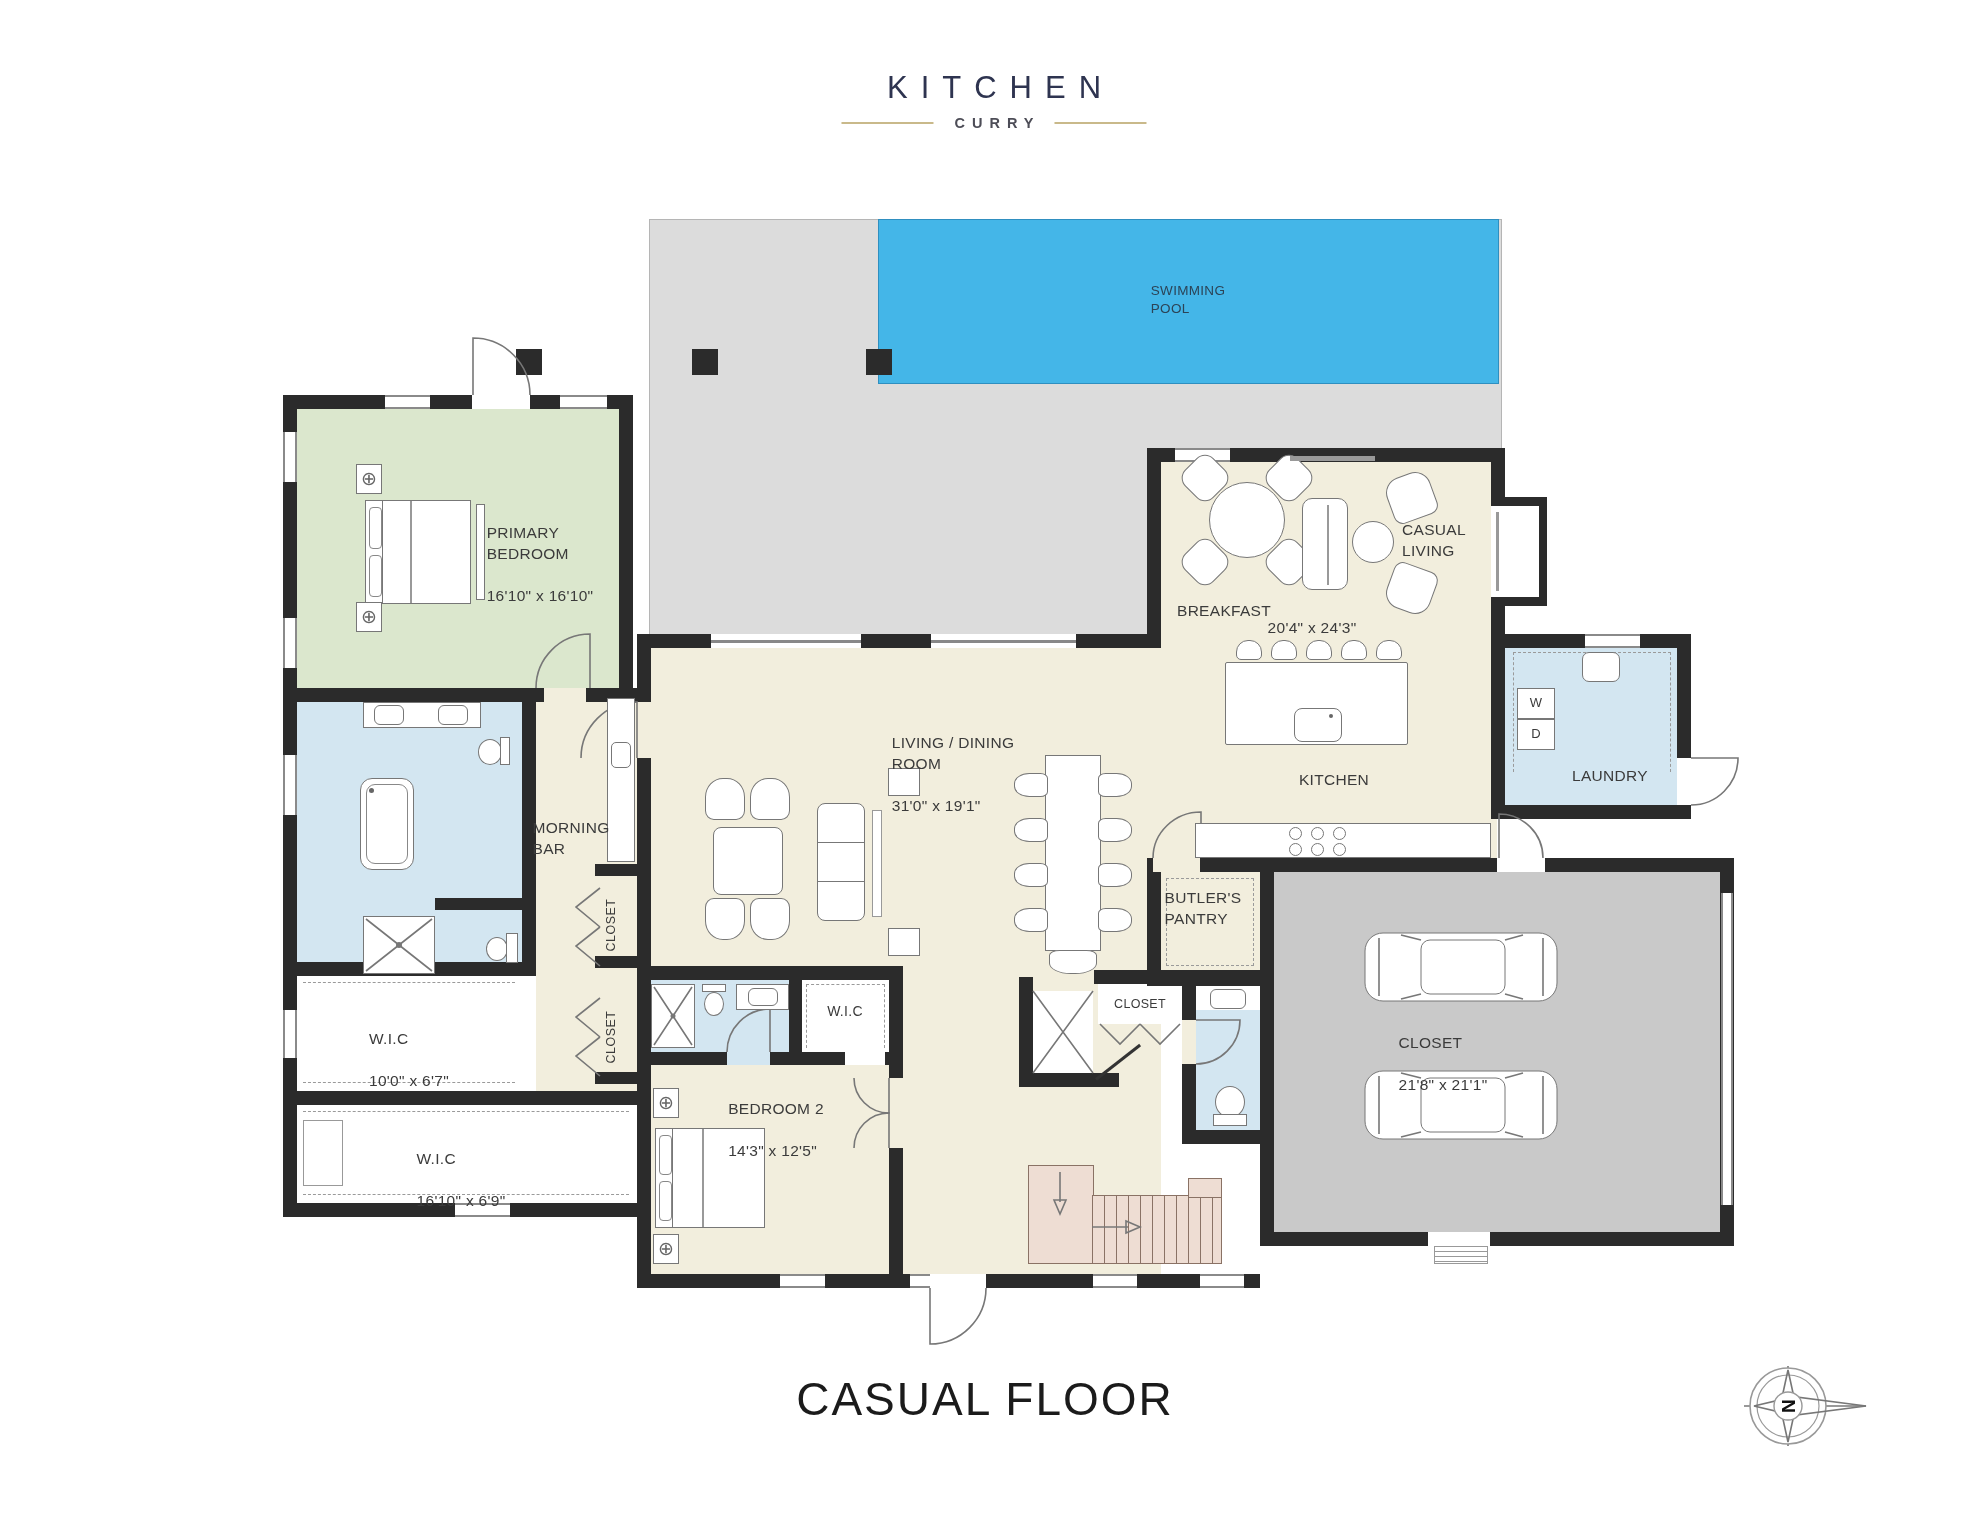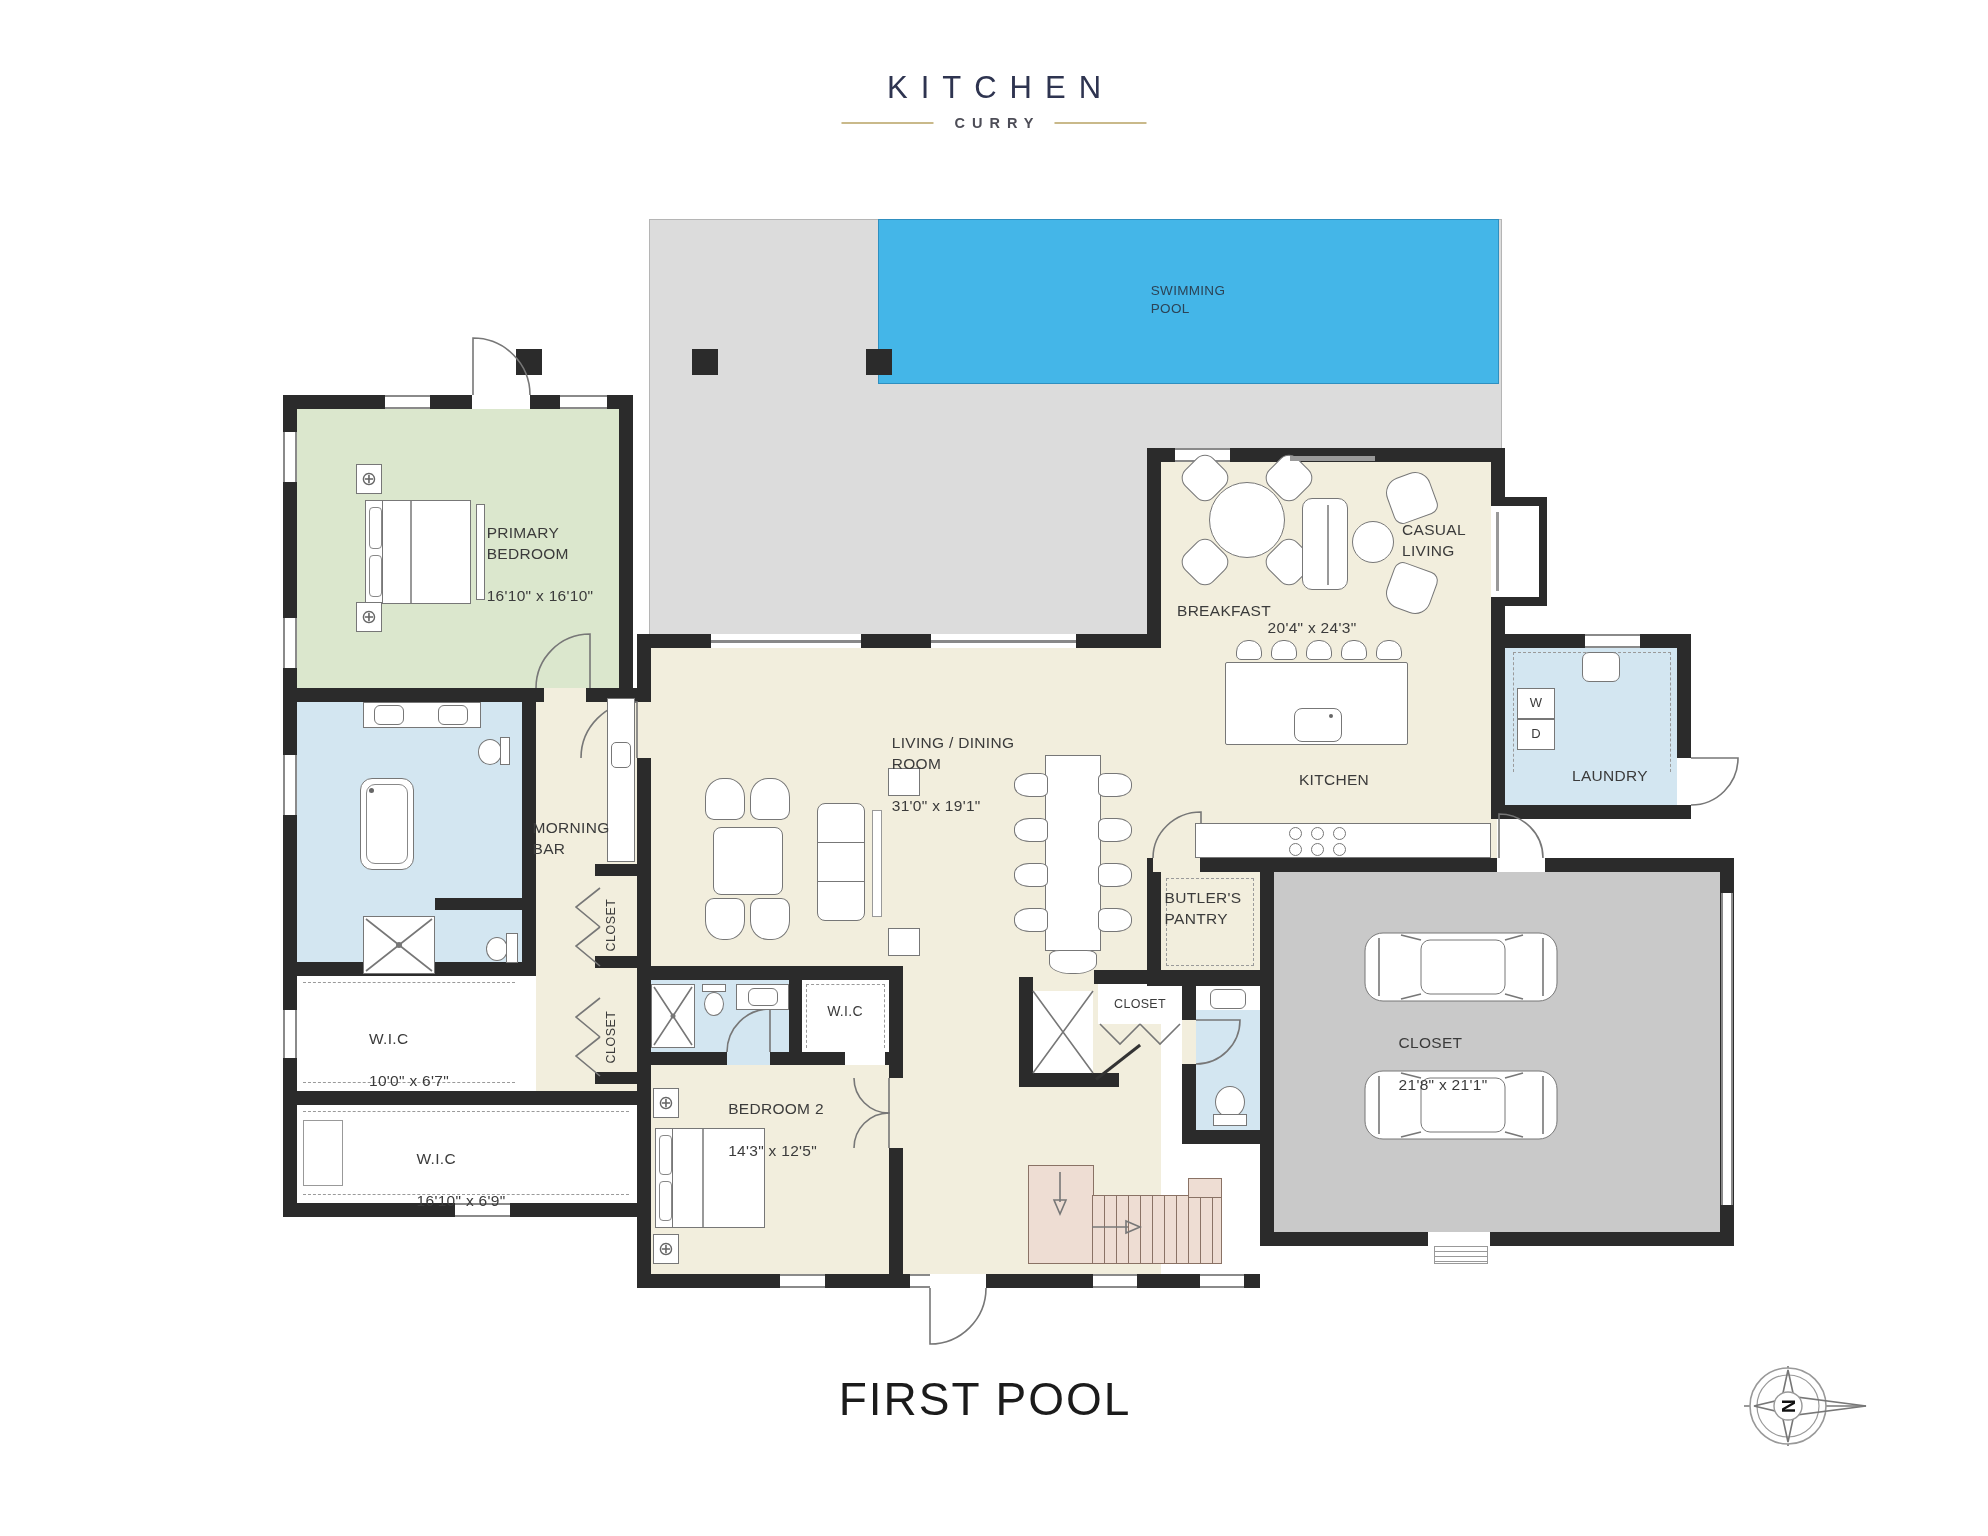--- a/index.html
+++ b/index.html
@@ -422,15 +422,15 @@
     <circle cx="40" cy="40" r="38" stroke="#999" stroke-width="1.6" fill="#fff"></circle>
     <circle cx="40" cy="40" r="31" stroke="#999" stroke-width="1.2" fill="none"></circle>
     <path d="M40,4 L47,36 L33,36 Z" fill="#111" stroke="none"></path>
     <path d="M40,76 L47,44 L33,44 Z" fill="#111" stroke="none"></path>
     <path d="M6,40 L36,33 L36,47 Z" fill="#111" stroke="none"></path>
     <path d="M118,40 L48,31 L48,49 Z" fill="#111" stroke="none"></path>
     <circle cx="40" cy="40" r="14" stroke="#999" stroke-width="1.4" fill="#fff"></circle>
     <text x="40" y="40" text-anchor="middle" dominant-baseline="central" font-family="Liberation Sans, sans-serif" font-size="19" font-weight="bold" fill="#111" transform="rotate(90 40 40)">N</text>
   </svg>
 
-  <div class="title">FIRST POOL</div>
+  <div class="title">CASUAL FLOOR</div>
 
 </div>
 
 </body></html>

